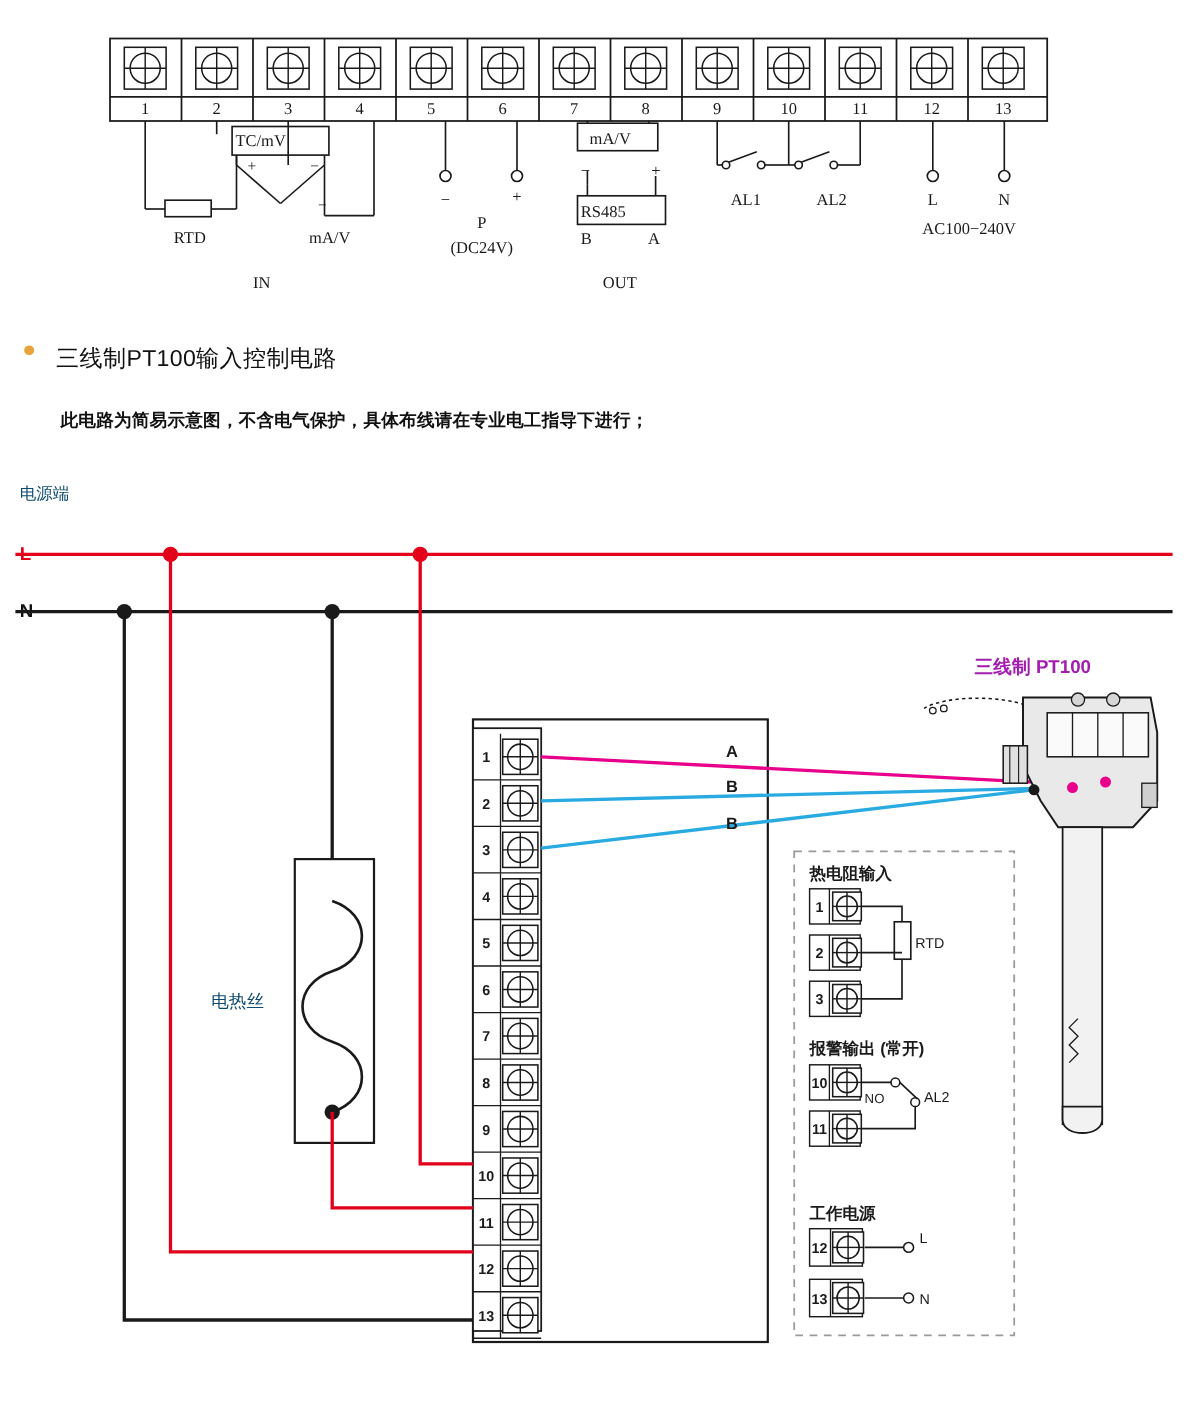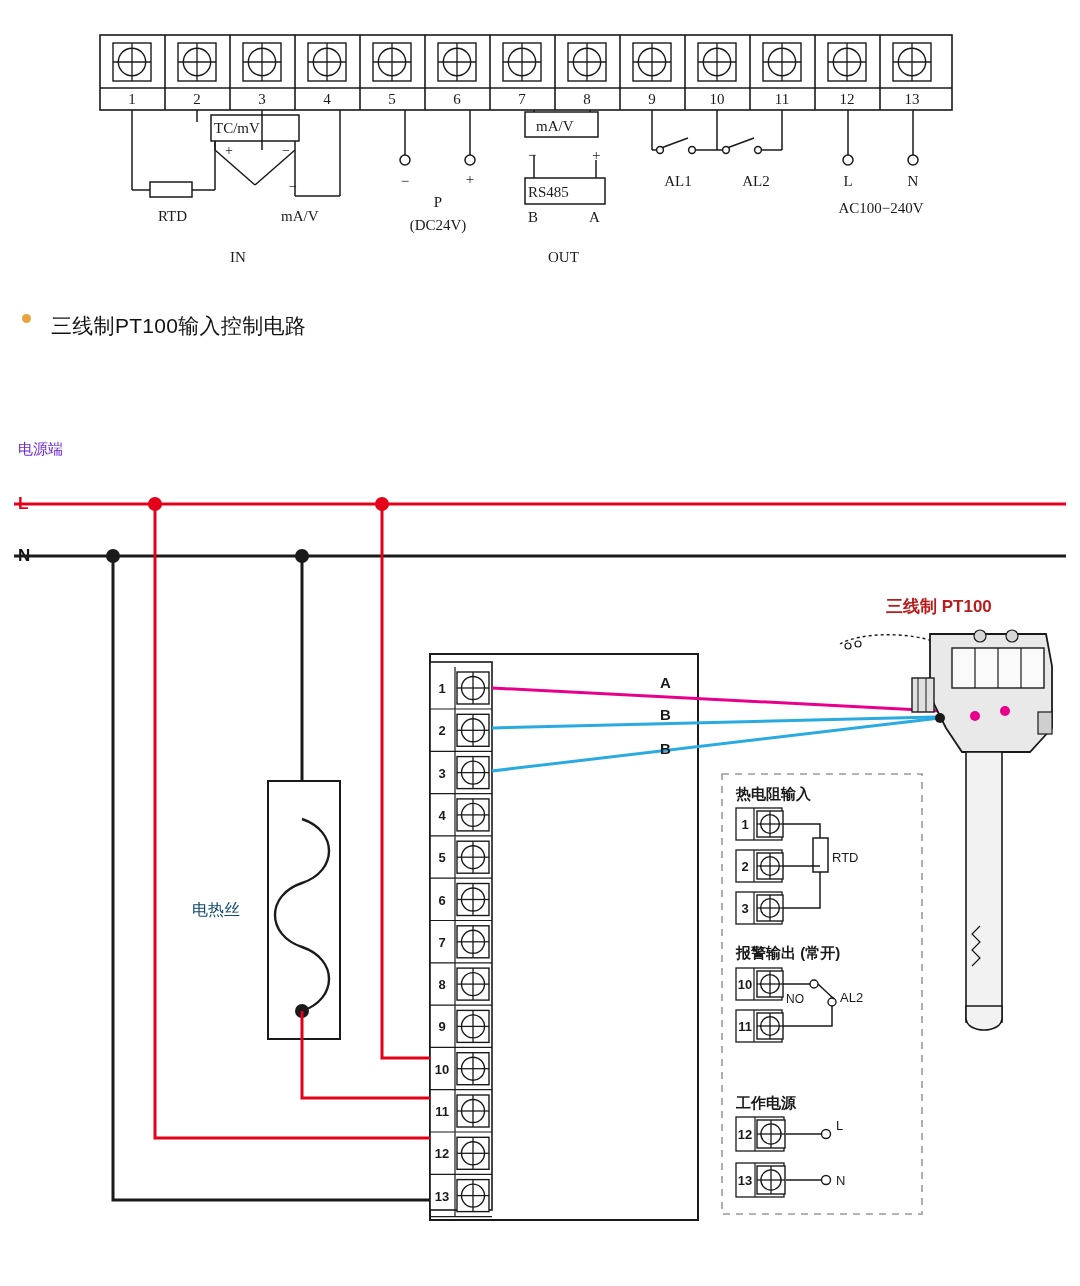--- a/index.html
+++ b/index.html
@@ -24,33 +24,33 @@
   .bullet-title{
     font-size:21px;font-weight:400;color:#111;letter-spacing:.3px;
     font-family:"Liberation Sans", sans-serif;
   }
   .sub-note{
     position:absolute;left:55px;top:372px;
     font-size:16px;font-weight:bold;color:#111;letter-spacing:.2px;
   }
   .src-label{
     position:absolute;left:18px;top:440px;
-    font-size:15px;color:#6d28d9;
+    font-size:15px;color:#0c4a6e;
   }
   .lbl-L{
     position:absolute;left:18px;top:494px;
     font-size:17px;font-weight:bold;color:#E2001A;
   }
   .lbl-N{
     position:absolute;left:18px;top:546px;
     font-size:17px;font-weight:bold;color:#111;
   }
   .lbl-pt100{
     position:absolute;left:886px;top:595px;
-    font-size:17px;font-weight:bold;color:#b91c1c;
+    font-size:17px;font-weight:bold;color:#a21caf;
   }
   .lbl-heater{
     position:absolute;left:192px;top:900px;
     font-size:16px;color:#0c4a6e;
   }
 </style>
 </head>
 <body>
 
 <div class="stage">
@@ -268,20 +268,21 @@
       <text x="848" y="186">L</text>
       <text x="913" y="186">N</text>
       <text x="881" y="213">AC100−240V</text>
     </g>
   </svg>
 
   <div class="bullet-row">
     <span class="bullet-dot"></span>
     <span class="bullet-title">三线制PT100输入控制电路</span>
   </div>
+  <div class="sub-note">此电路为简易示意图，不含电气保护，具体布线请在专业电工指导下进行；</div>
 
   <div class="src-label">电源端</div>
   <div class="lbl-L">L</div>
   <div class="lbl-N">N</div>
   <div class="lbl-pt100">三线制 PT100</div>
   <div class="lbl-heater">电热丝</div>
 
   <svg width="1080" height="820" viewBox="0 0 1080 820" style="position:absolute;left:0;top:466px;">
 
     <line x1="14" y1="38" x2="1066" y2="38" stroke="#E2001A" stroke-width="3"></line>

